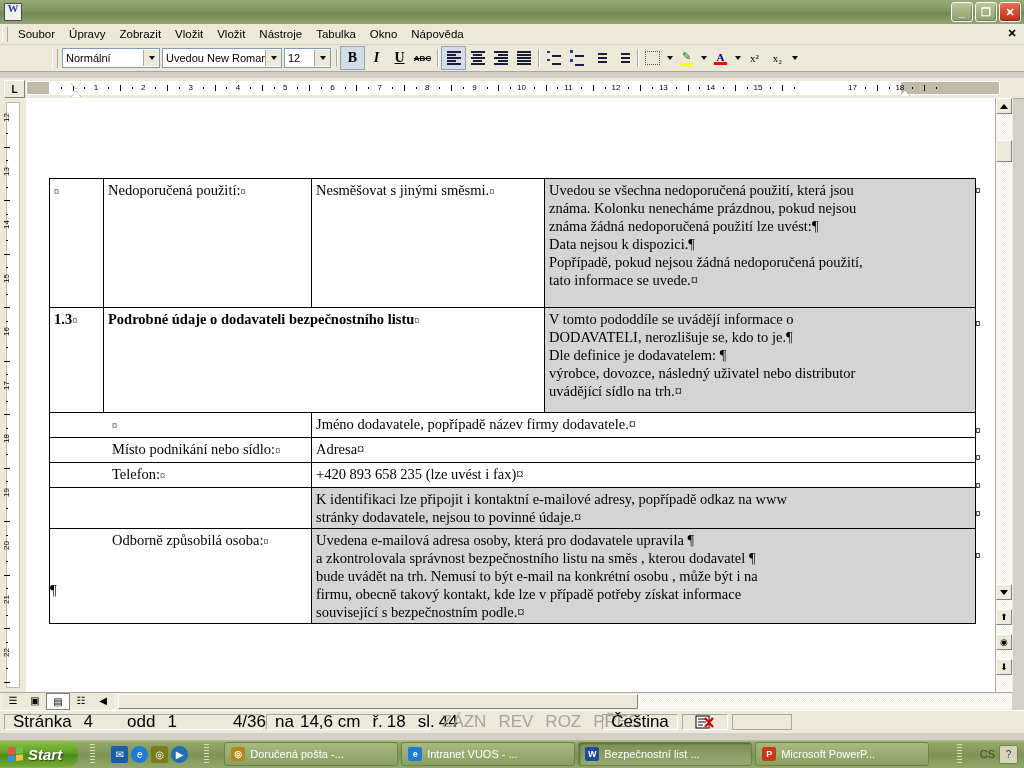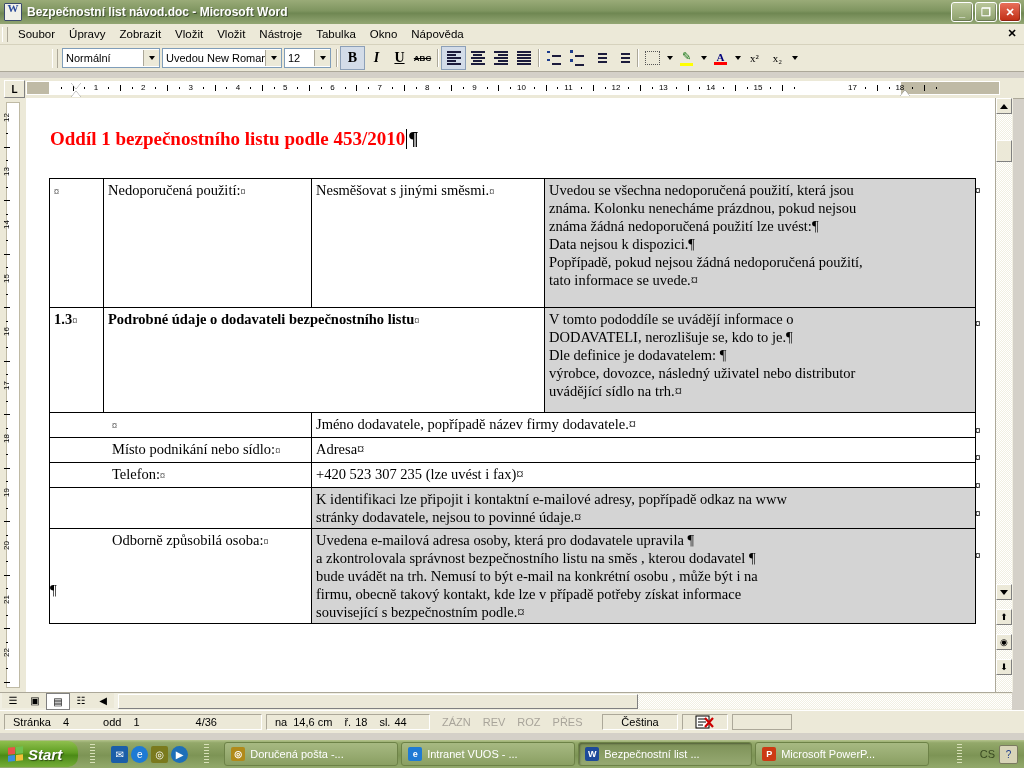--- a/index.html
+++ b/index.html
@@ -197,21 +197,21 @@
   .htrack{flex:1;height:15px;margin-left:4px;
     background:repeating-conic-gradient(#f1efe2 0% 25%, #ffffff 0% 50%) 0 0/2px 2px;
     position:relative;}
   .hthumb{position:absolute;left:0;top:0;height:15px;width:520px;background:#ece9d8;
     border:1px solid #fff;border-right-color:#808080;border-bottom-color:#808080;box-sizing:border-box;}
 
   
   .statusbar{
     position:absolute;left:0;top:710px;width:1024px;height:22px;
     background:#ece9d8;border-top:1px solid #fff;
-    display:flex;align-items:center;font-size:11px;color:#000;
+    display:flex;align-items:center;font-size:17px;color:#000;
   }
   .sgrp{
     display:flex;align-items:center;height:16px;margin-left:4px;
     border:1px solid #aca899;border-right-color:#fff;border-bottom-color:#fff;
     padding:0 2px;box-sizing:border-box;
   }
   .sfield{padding:0 6px;white-space:nowrap;}
   .dim{color:#a8a49a;}
   .sdoc{display:flex;align-items:center;justify-content:center;width:34px;}
 
@@ -261,21 +261,20 @@
   .clock{font-size:11px;color:#20301a;padding-left:3px;}
   .langbox{display:flex;align-items:center;gap:4px;padding:0 6px;flex:none;color:#3a4a22;font-size:11px;}
 </style>
 </head>
 <body>
 
 <div id="app">
 
   <div class="titlebar">
     <div class="wicon"></div>
-    <div class="ttext">Bezpečnostní list návod.doc - Microsoft Word</div>
     <div class="wbtns">
       <div class="wbtn">_</div>
       <div class="wbtn">❐</div>
       <div class="wbtn close">✕</div>
     </div>
   </div>
 
   <div class="menubar">
     <div class="grip"></div>
     <div class="menuitem">Soubor</div>
@@ -530,23 +529,20 @@
         <div class="vtick" style="top: 550px;">22</div>
         <div class="vmid" style="top: 583.75px;"></div>
         <div class="vdot" style="top: 570.375px;"></div>
         <div class="vdot" style="top: 597.125px;"></div>
       </div>
   </div>
 
   <div class="docarea">
     <div class="page">
 
-      <div class="heading">
-        <span>Oddíl 1 bezpečnostního listu podle 453/2010</span><span class="cursor"></span><span class="pilcrow">¶</span>
-      </div>
 
       <table class="doc">
         <colgroup>
           <col style="width:54px">
             <col style="width:208px">
             <col style="width:233px">
             <col style="width:431px">
         </colgroup>
         <tbody id="tbody">
             <tr>
@@ -581,21 +577,21 @@
             </tr>
             <tr>
               <td class="plain" colspan="2" style="border-left-color: rgb(0, 0, 0); padding-left: 62px; margin-top: 39px;">Místo podnikání nebo sídlo:<span class="sq">¤</span></td>
               <td class="plain" colspan="2">
                 <div>Adresa¤</div>
               </td>
             </tr>
             <tr>
               <td class="plain" colspan="2" style="border-left-color: rgb(0, 0, 0); padding-left: 62px;">Telefon:<span class="sq">¤</span></td>
               <td class="plain" colspan="2">
-                <div>+420 523 307 235 (lze uvést i fax)¤</div>
+                <div>+420 893 658 235 (lze uvést i fax)¤</div>
               </td>
             </tr>
             <tr>
               <td class="plain" colspan="2" style="border-left-color: rgb(0, 0, 0); padding-left: 62px;"><span class="sq"></span></td>
               <td class="shade" colspan="2">
                 <div>K identifikaci lze připojit i kontaktní e-mailové adresy, popřípadě odkaz na www</div>
                 <div>stránky dodavatele, nejsou to povinné údaje.¤</div>
               </td>
             </tr>
             <tr>

